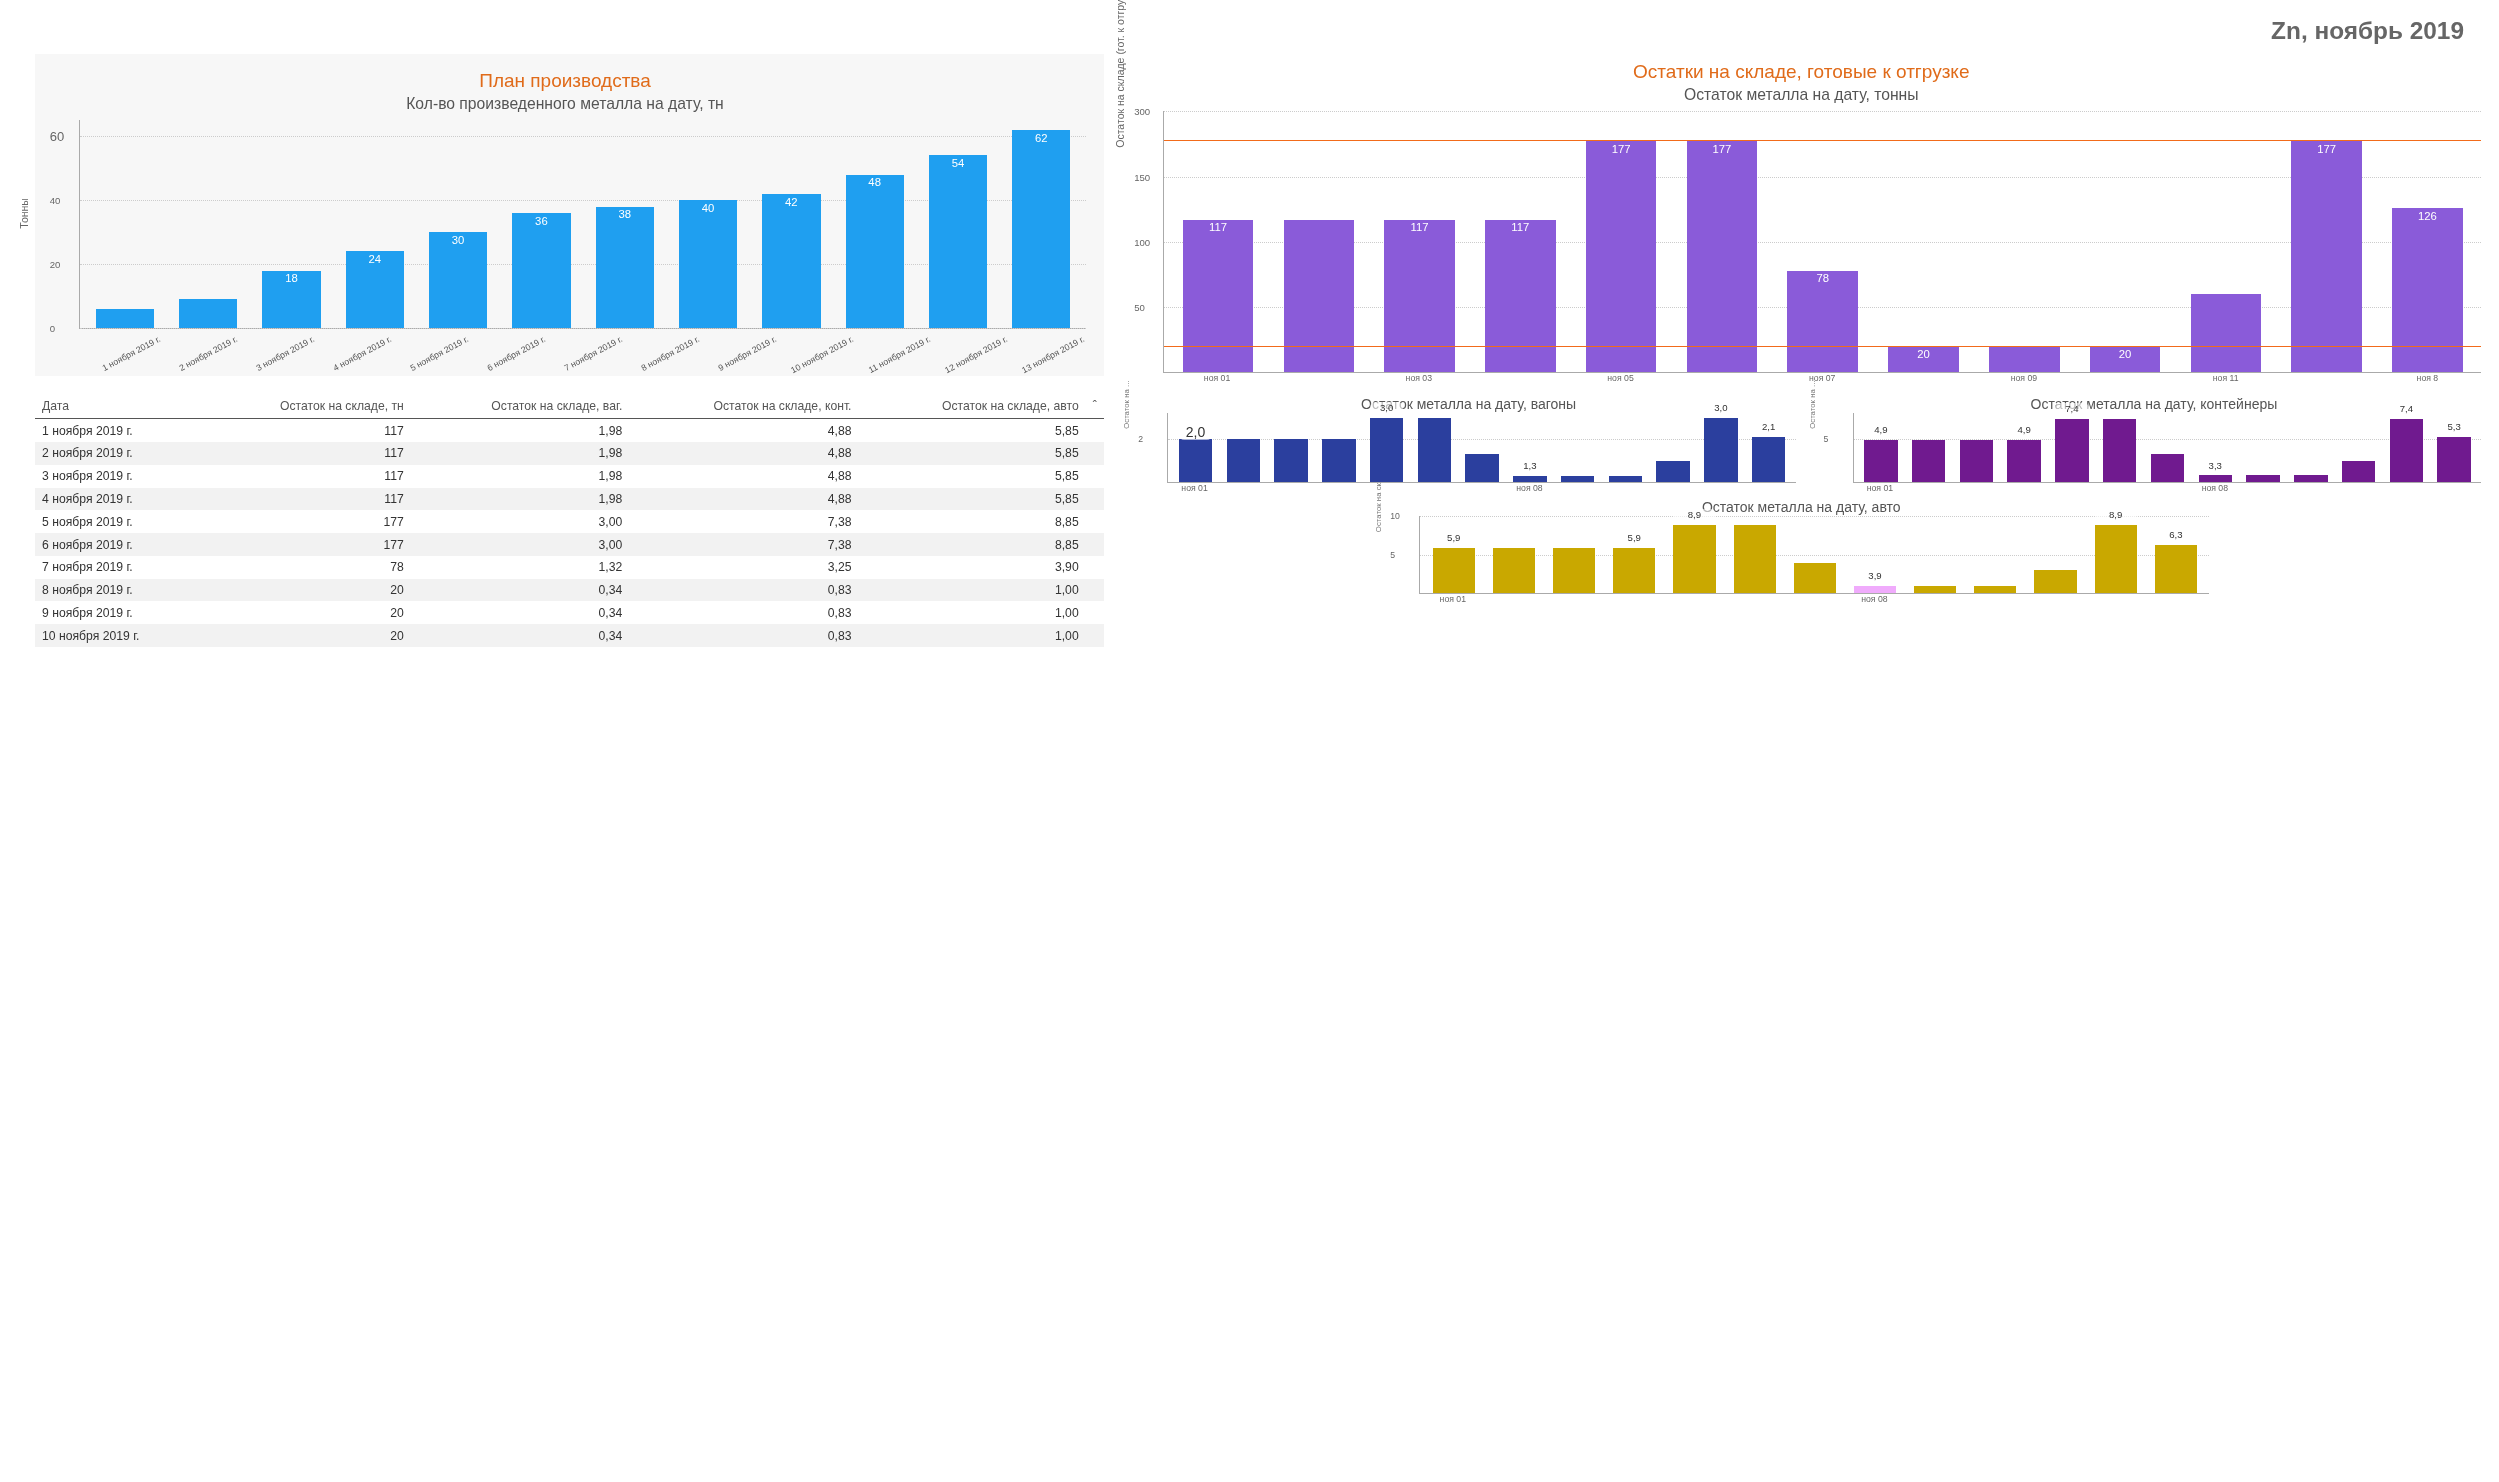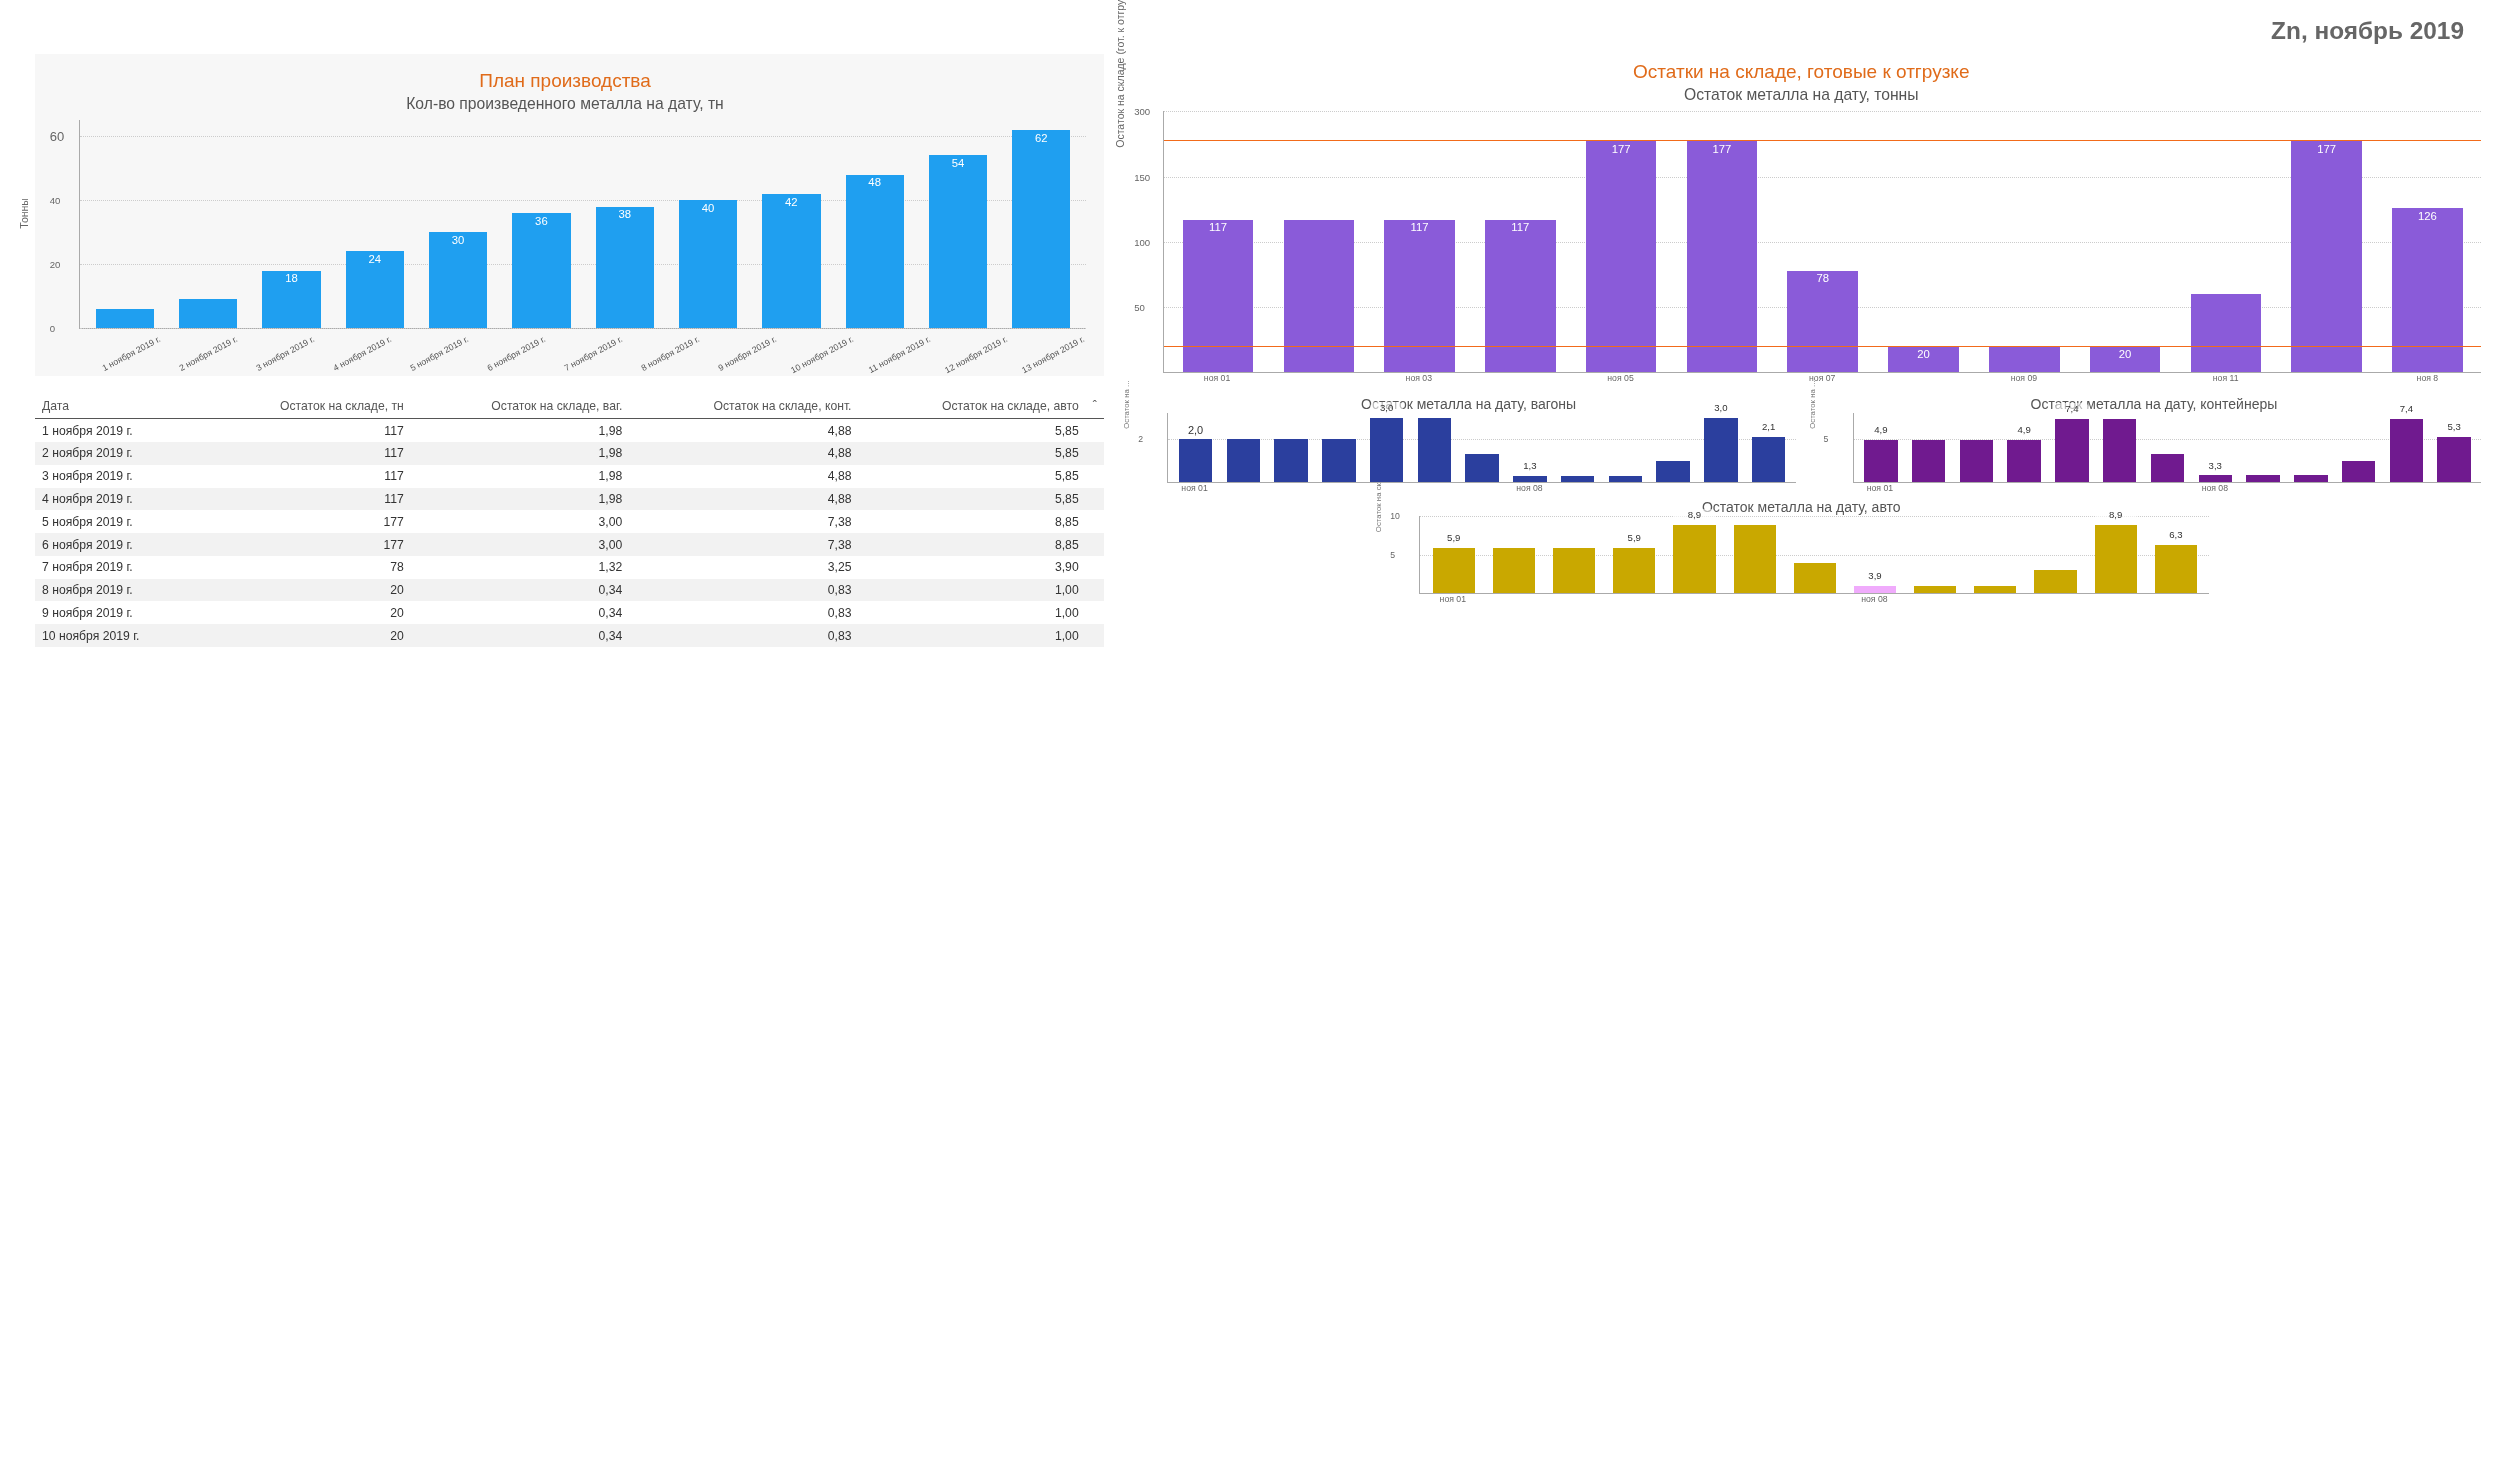--- a/index.html
+++ b/index.html
@@ -333,21 +333,21 @@
       <div class="mini-col">
         <div class="small-title">Остаток металла на дату, вагоны</div>
         <div class="chart" style="padding-left:26px;">
           <span class="mini-ylab">Остаток на ...</span>
           <div id="wagons-chart" class="mini-chart-area" style="height:70px;">
               <div class="ygrid" style="top: 37.5%;"></div>
               <div class="yt" style="position: absolute; left: -30px; top: 37.5%; transform: translateY(-50%); font-size: 8.7px; color: rgb(102, 102, 102);">2</div>
               <div class="bars" style="height: 100%; position: absolute; inset: 0px;">
                 <div class="bar-wrap" style="height: 100%; justify-content: flex-end;">
                   <div class="bar" style="background: rgb(43, 63, 158); height: 62.5%;">
-                    <div class="bar-label-out" style="font-size: 11px;">2,0</div>
+                    <div class="bar-label-out" style="font-size: 14px;">2,0</div>
                   </div>
                 </div>
                 <div class="bar-wrap" style="height: 100%; justify-content: flex-end;">
                   <div class="bar" style="background: rgb(43, 63, 158); height: 62.5%;"></div>
                 </div>
                 <div class="bar-wrap" style="height: 100%; justify-content: flex-end;">
                   <div class="bar" style="background: rgb(43, 63, 158); height: 62.5%;"></div>
                 </div>
                 <div class="bar-wrap" style="height: 100%; justify-content: flex-end;">
                   <div class="bar" style="background: rgb(43, 63, 158); height: 62.5%;"></div>

